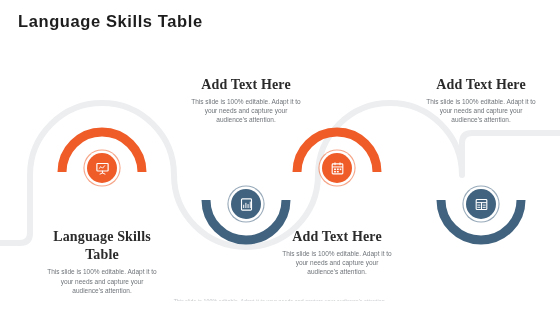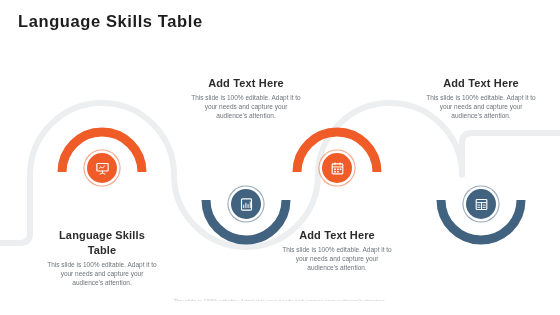--- a/index.html
+++ b/index.html
@@ -99,25 +99,26 @@
   .badge svg { display: block; }
 
   .text-block {
     position: absolute;
     left: 50%;
     transform: translateX(-50%);
     width: 112px;
     text-align: center;
   }
   .node-title {
-    font-size: 11px;
+    font-size: 14px;
     font-weight: bold;
     color: #2b2b2b;
     line-height: 1.32;
     letter-spacing: 0.15px;
+    font-family: Liberation Serif, serif;
   }
   .node-desc {
     margin-top: 2.5px;
     font-size: 6.5px;
     color: #6f7479;
     line-height: 1.42;
   }
 
   
   .footer-note {

